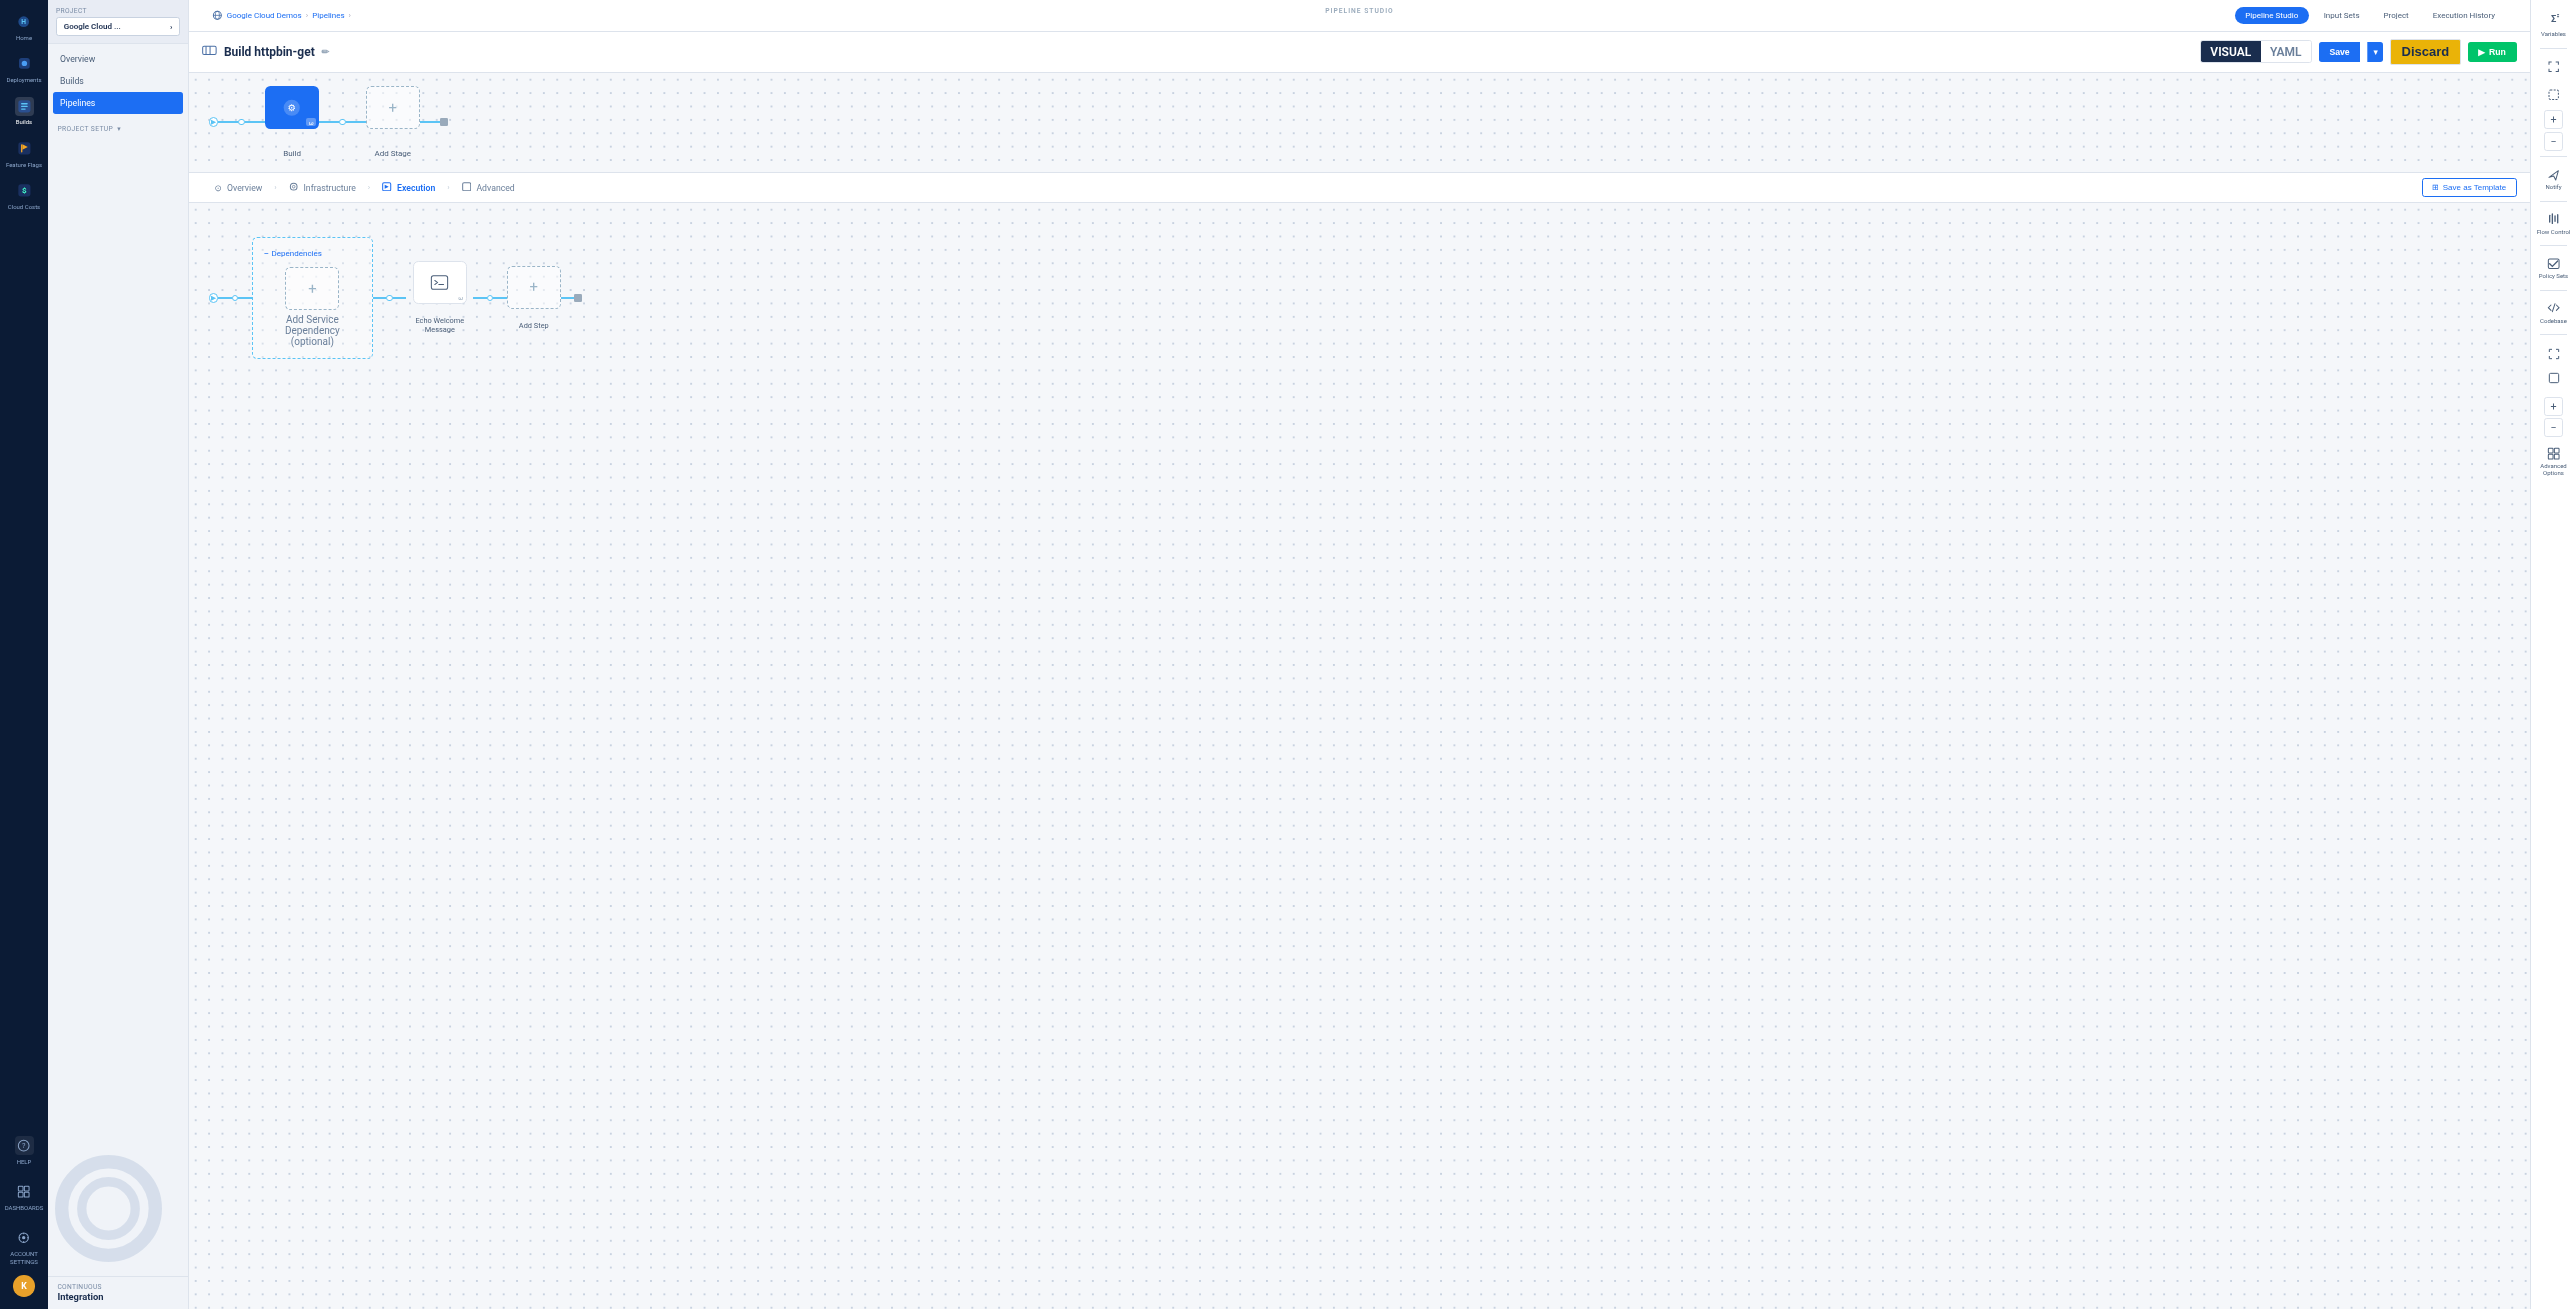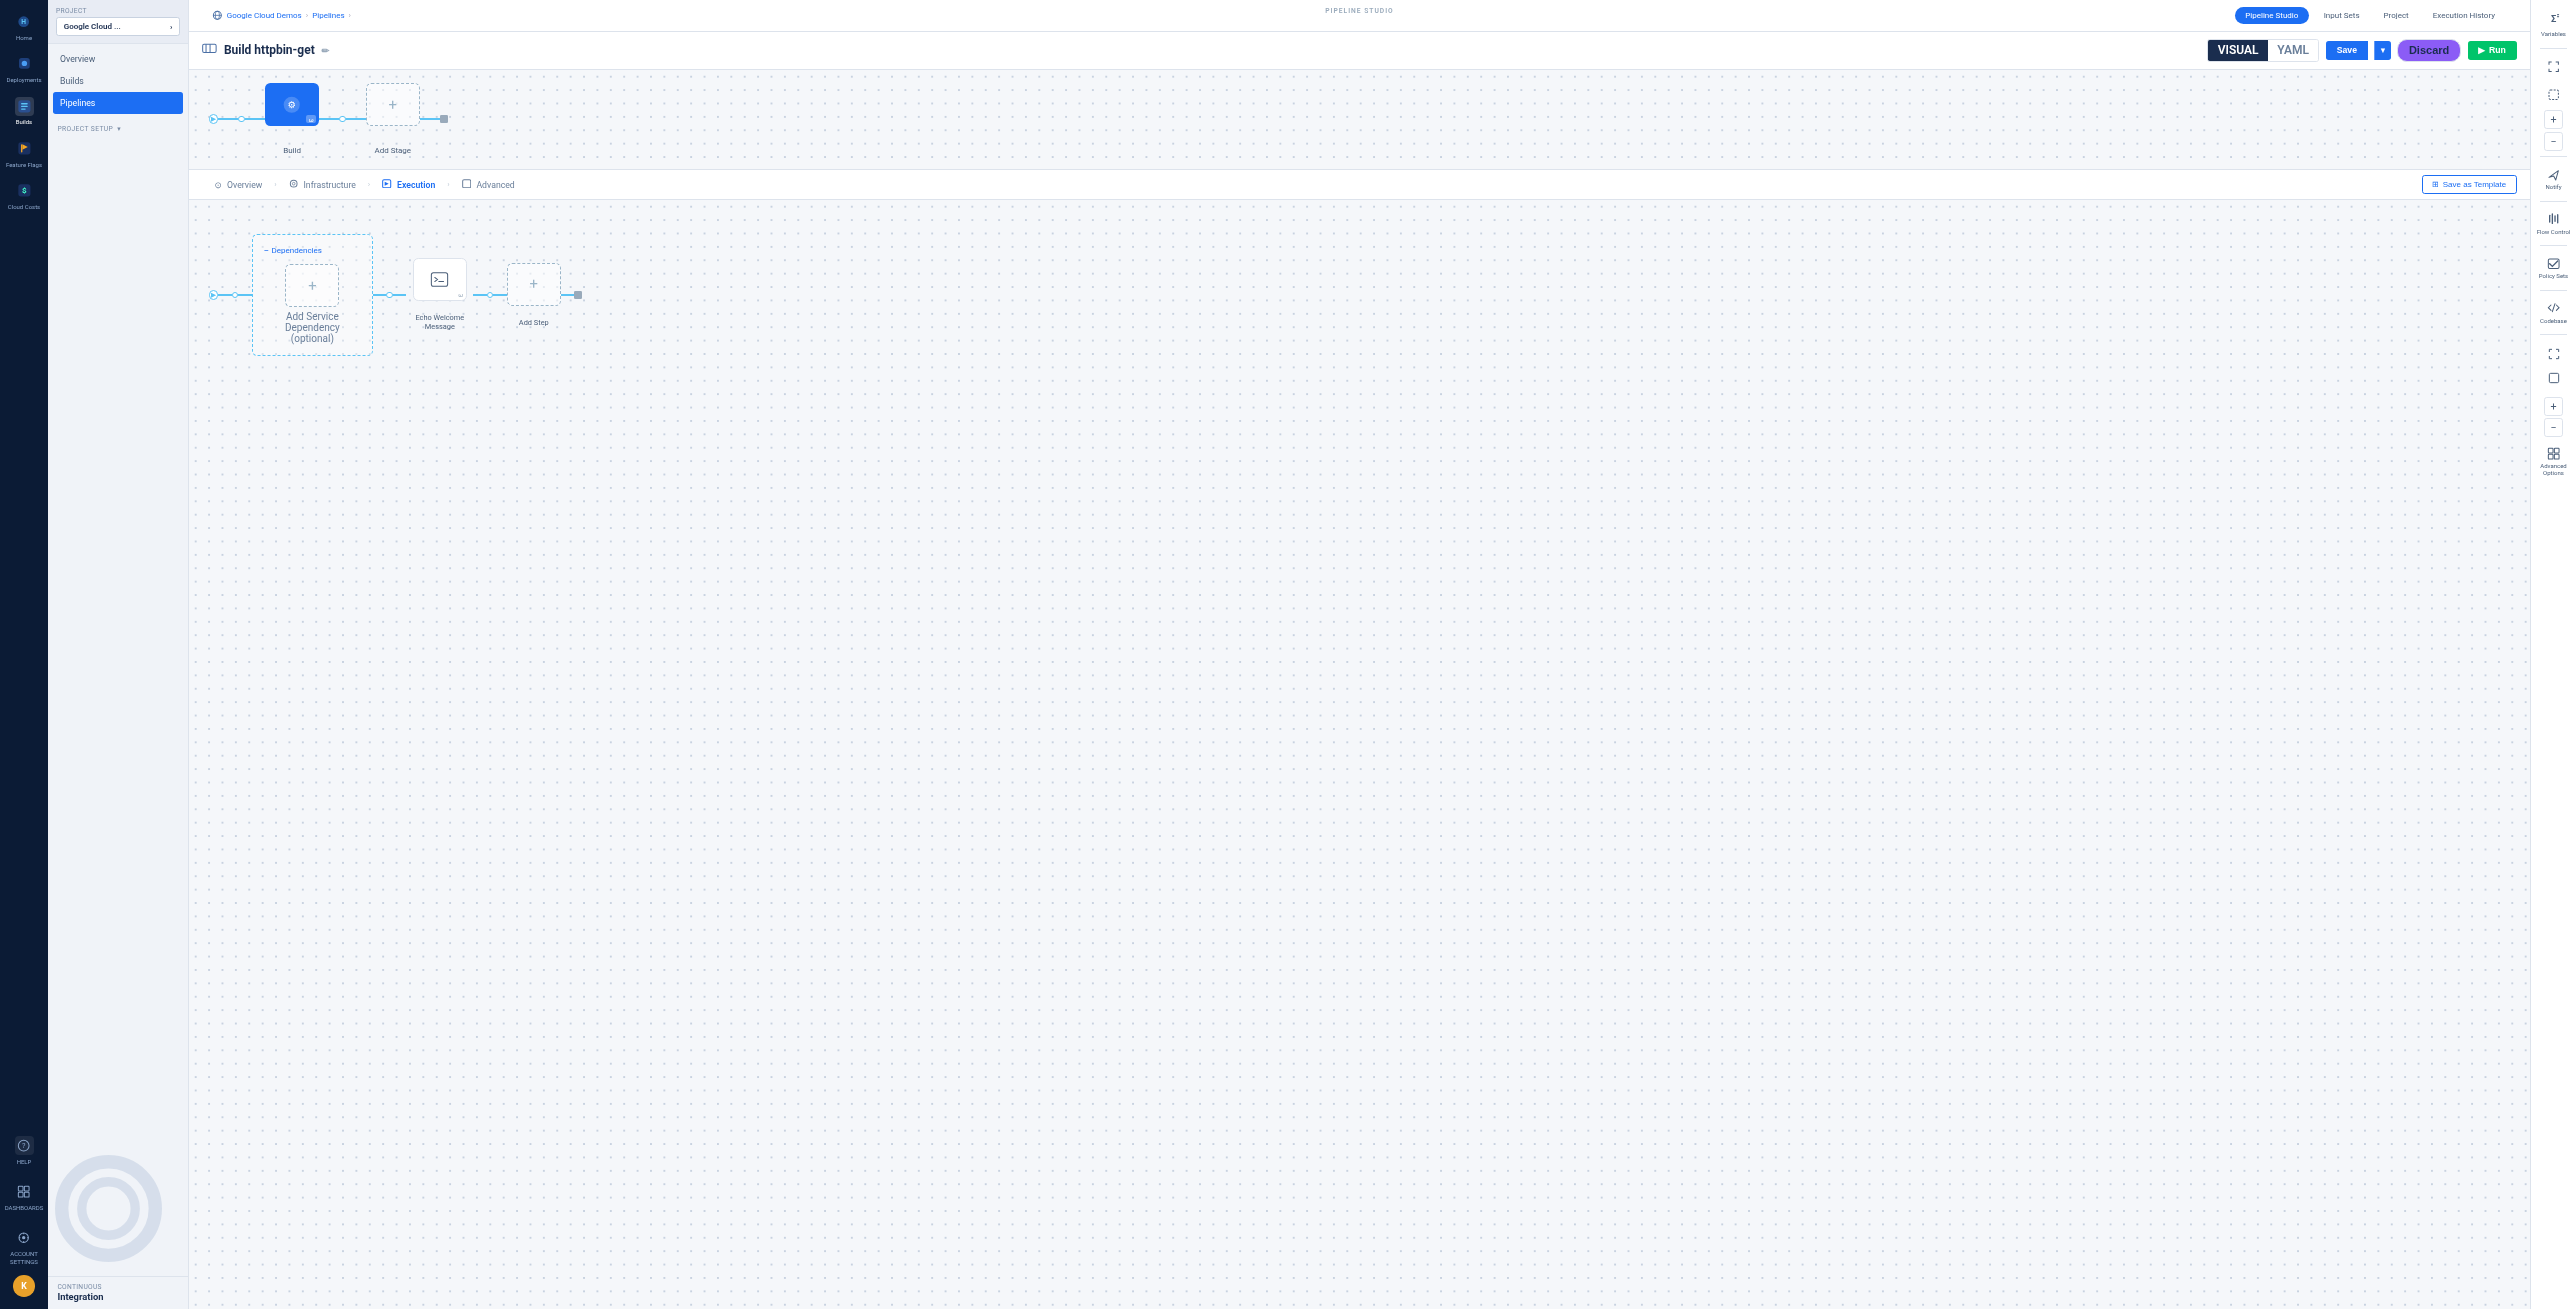--- a/index.html
+++ b/index.html
@@ -179,23 +179,23 @@
       cursor: pointer;
     }
     .btn-save-arrow {
       background: #1c6ef3; color: #fff;
       border: none; border-left: 0.7px solid rgba(255,255,255,0.3);
       border-radius: 0 2.7px 2.7px 0;
       padding: 4.7px 5.4px; font-size: 8.7px;
       cursor: pointer;
     }
     .btn-discard {
-      background: #8b5cf6; color: #1a2d4e;
-      border: 0.7px solid #dde3ec; border-radius: 10px;
-      padding: 4.7px 10.7px; font-size: 11px; font-weight: 600;
+      background: #eab308; color: #1a2d4e;
+      border: 0.7px solid #dde3ec; border-radius: 2px;
+      padding: 4.7px 10.7px; font-size: 13px; font-weight: 600;
       cursor: pointer;
     }
     .btn-run {
       background: #00c46a; color: #fff;
       border: none; border-radius: 2.7px;
       padding: 4.7px 10.7px; font-size: 8.7px; font-weight: 600;
       cursor: pointer; display: flex; align-items: center; gap: 4px;
     }
 
     

